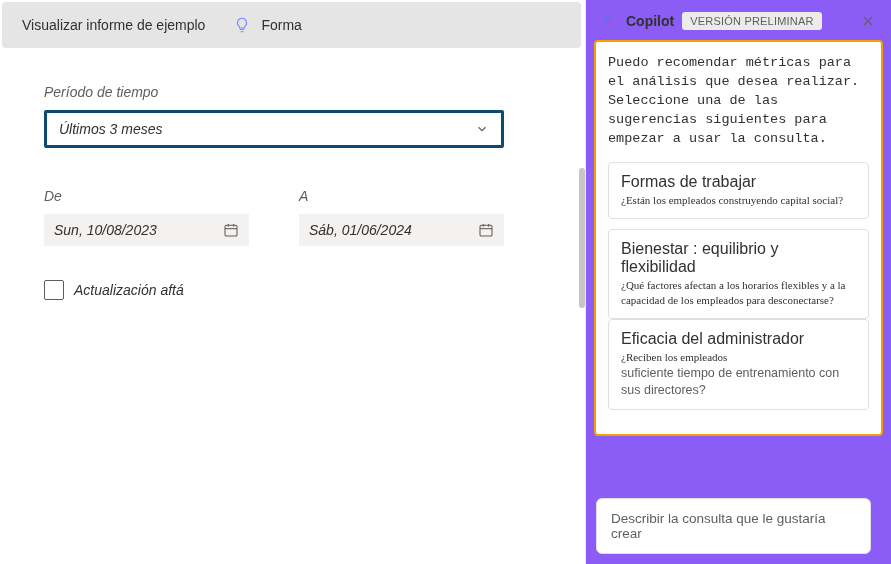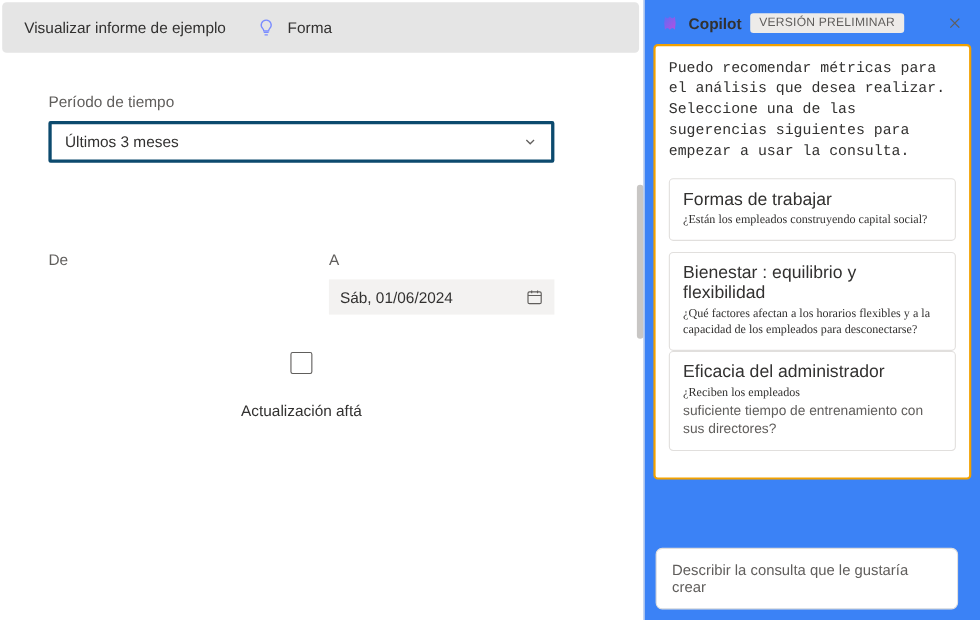--- a/index.html
+++ b/index.html
@@ -31,20 +31,21 @@
       color: #323130;
       font-size: 14px;
     }
     .top-bar .bulb-group {
       display: flex;
       align-items: center;
       gap: 10px;
     }
     .form-area {
       padding: 36px 44px 0 44px;
+      font-style: italic;
     }
     .field-label {
       color: #605e5c;
       font-size: 14px;
       margin-bottom: 10px;
       display: block;
     }
     .select-box {
       width: 100%;
       max-width: 460px;
@@ -55,35 +56,34 @@
       align-items: center;
       justify-content: space-between;
       background: #fff;
       cursor: pointer;
     }
     .date-row {
       display: flex;
       gap: 50px;
       margin-top: 40px;
     }
-    .date-col { flex: 0 0 205px; margin-top: 40px; }
+    .date-col { flex: 0 0 205px; }
     .date-input {
       background: #f3f2f1;
       padding: 8px 10px;
       display: flex;
       align-items: center;
       justify-content: space-between;
       color: #323130;
     }
     .checkbox-row {
       margin-top: 34px;
       display: flex;
       align-items: center;
-      gap: 25px;
-      flex-direction: column;
+      gap: 10px;
     }
     .checkbox-box {
       width: 20px;
       height: 20px;
       border: 1px solid #605e5c;
       border-radius: 2px;
       background: #fff;
     }
     .scrollbar {
       width: 6px;
@@ -95,21 +95,21 @@
       margin-left: auto;
       margin-right: 0;
     }
     .left-wrap {
       display: flex;
       flex: 1;
     }
     .right-panel {
       width: 306px;
       border-left: 1px solid #edebe9;
-      background: #3b82f6;
+      background: #8b5cf6;
       display: flex;
       flex-direction: column;
       padding: 0;
     }
     .copilot-header {
       display: flex;
       align-items: center;
       gap: 8px;
       padding: 10px 12px 8px 14px;
     }
@@ -213,20 +213,31 @@
         <span>
           <svg width="14" height="14" viewBox="0 0 24 24" fill="none" stroke="#605e5c" stroke-width="2">
               <polyline points="6 9 12 15 18 9"></polyline>
             </svg>
         </span>
       </div>
 
       <div class="date-row">
         <div class="date-col">
           <label class="field-label">De</label>
+          <div class="date-input">
+            <span>Sun, 10/08/2023</span>
+            <span>
+              <svg width="16" height="16" viewBox="0 0 24 24" fill="none" stroke="#605e5c" stroke-width="1.6">
+                <rect x="3" y="5" width="18" height="16" rx="2"></rect>
+                  <line x1="3" y1="10" x2="21" y2="10"></line>
+                  <line x1="8" y1="3" x2="8" y2="7"></line>
+                  <line x1="16" y1="3" x2="16" y2="7"></line>
+              </svg>
+            </span>
+          </div>
         </div>
         <div class="date-col">
           <label class="field-label">A</label>
           <div class="date-input">
             <span>Sáb, 01/06/2024</span>
             <span>
               <svg width="16" height="16" viewBox="0 0 24 24" fill="none" stroke="#605e5c" stroke-width="1.6">
                 <rect x="3" y="5" width="18" height="16" rx="2"></rect>
                   <line x1="3" y1="10" x2="21" y2="10"></line>
                   <line x1="8" y1="3" x2="8" y2="7"></line>

